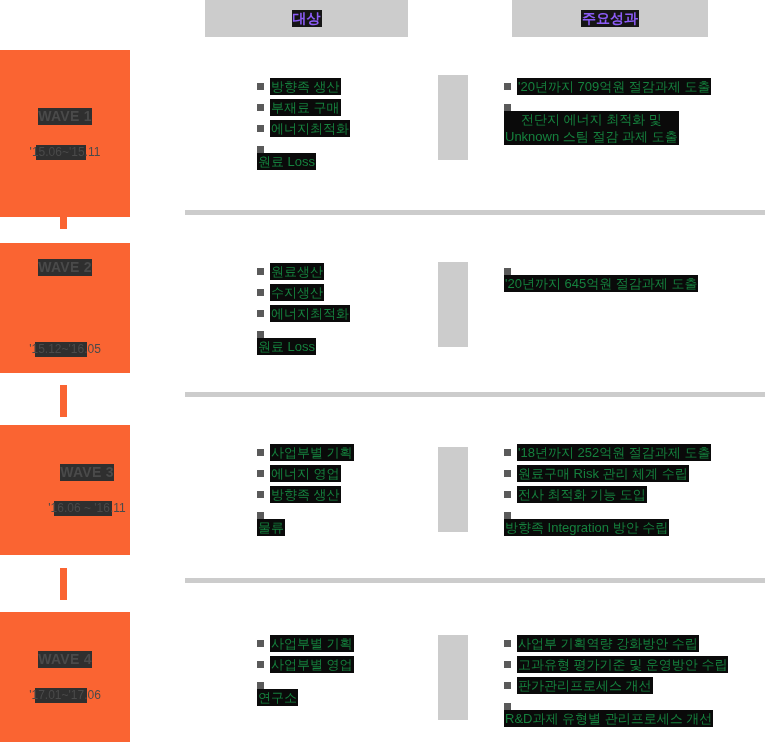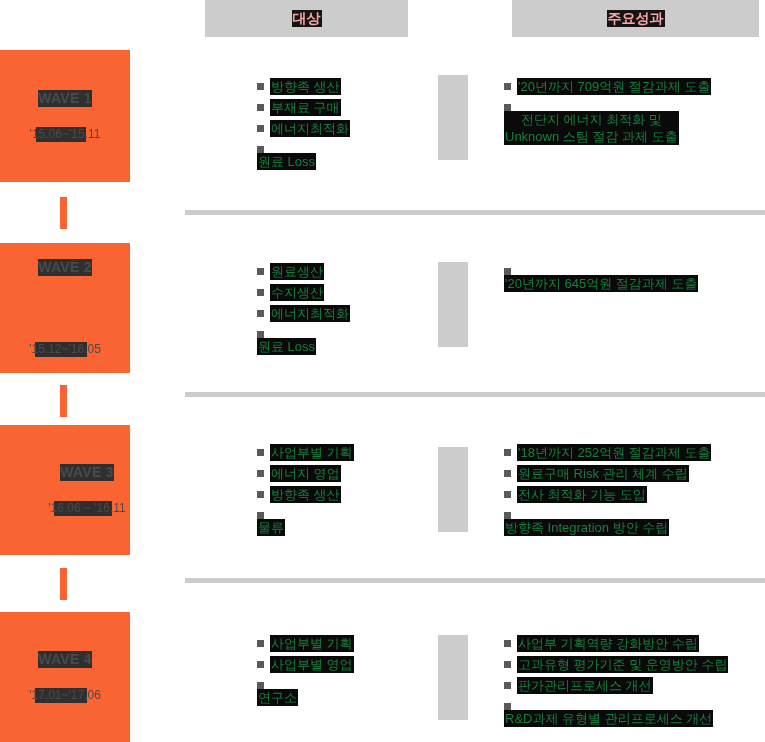--- a/index.html
+++ b/index.html
@@ -23,30 +23,30 @@
   .col-header {
     position: absolute;
     height: 37px;
     background: #cccccc;
     display: flex;
     align-items: center;
     justify-content: center;
   }
   .col-header .hdr-text {
     background: #151515;
-    color: #fca5a5;
+    color: #8b5cf6;
     font-size: 14px;
     font-weight: bold;
     line-height: 17px;
     padding: 0 1px;
     white-space: nowrap;
     font-family: Liberation Serif, serif;
   }
   #hdr-target  { left: 205px; top: 0; width: 203px; }
-  #hdr-results { left: 512px; top: 0; width: 247px; }
+  #hdr-results { left: 512px; top: 0; width: 196px; }
 
   
   .wave-block {
     position: absolute;
     left: 0;
     width: 130px;
     background: #fa6432;
     display: flex;
     flex-direction: column;
     align-items: center;
@@ -139,21 +139,21 @@
 
 <div id="root">
 
   <div id="hdr-target" class="col-header">
     <span class="hdr-text">대상</span>
   </div>
   <div id="hdr-results" class="col-header">
     <span class="hdr-text">주요성과</span>
   </div>
 
-  <div class="wave-block" style="top:50px;height:132px;">
+  <div class="wave-block" style="top:50px;height:167px;">
     <span class="wave-title">WAVE 1</span>
     <span class="wave-period">'15.06~'15.11</span>
   </div>
   <div class="mid-bar" style="top:75px;height:85px;"></div>
 
   <div id="list-target-1" class="bullet-list">
     <div class="bullet-row">
       <span class="bullet-mark"></span>
       <span class="bullet-text">방향족 생산</span>
     </div>

